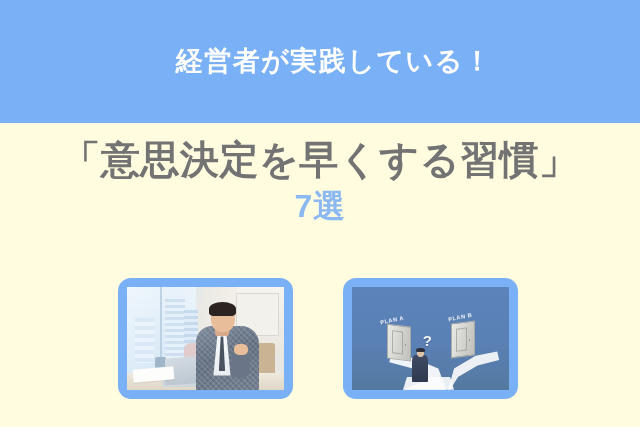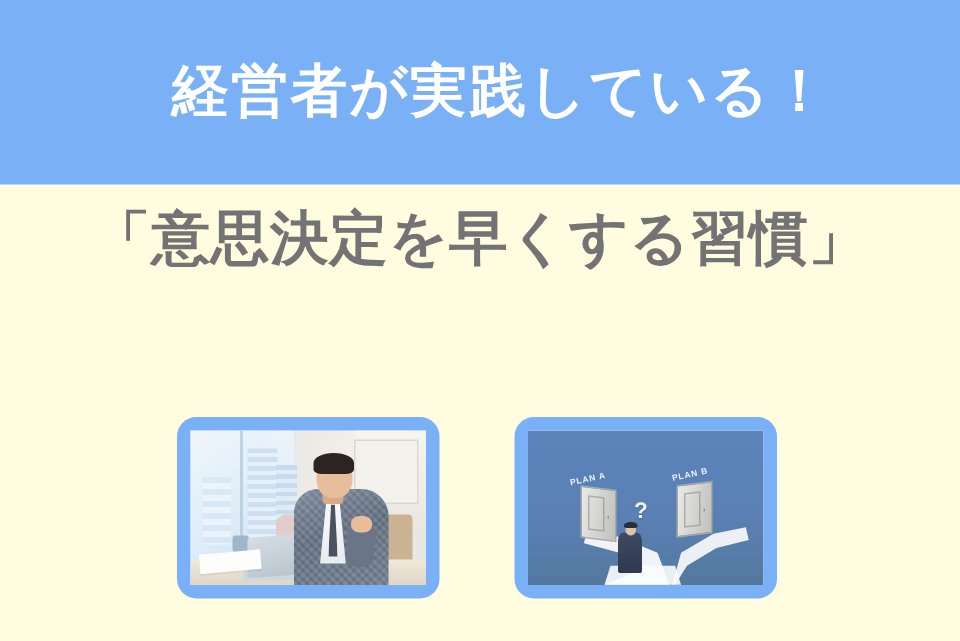--- a/index.html
+++ b/index.html
@@ -30,21 +30,21 @@
     top: 0;
     width: 640px;
     height: 123px;
     background: #7ab0f5;
     display: flex;
     align-items: center;
     justify-content: center;
   }
   .header-title {
     color: #ffffff;
-    font-size: 38px;
+    font-size: 27px;
     font-weight: bold;
     letter-spacing: 1.5px;
     line-height: 1.1;
     white-space: nowrap;
     text-align: right;
     margin-left: 28px;
   }
 
   
   .subtitle-block {
@@ -287,20 +287,21 @@
 <body>
 
 <div class="poster">
 
   <div class="header-band">
     <div class="header-title nosel">経営者が実践している！</div>
   </div>
 
   <div class="subtitle-block">
     <span class="subtitle-line1 nosel">「意思決定を早くする習慣」</span>
+    <span class="subtitle-line2 nosel">7選</span>
   </div>
 
   <div class="photo-row">
 
     <div class="photo-frame left">
       <div class="photo-inner">
         <div class="ph-l-bg"></div>
         <div class="ph-l-winframe"></div>
         <div class="ph-l-bld3"></div>
         <div class="ph-l-bld1"></div>

